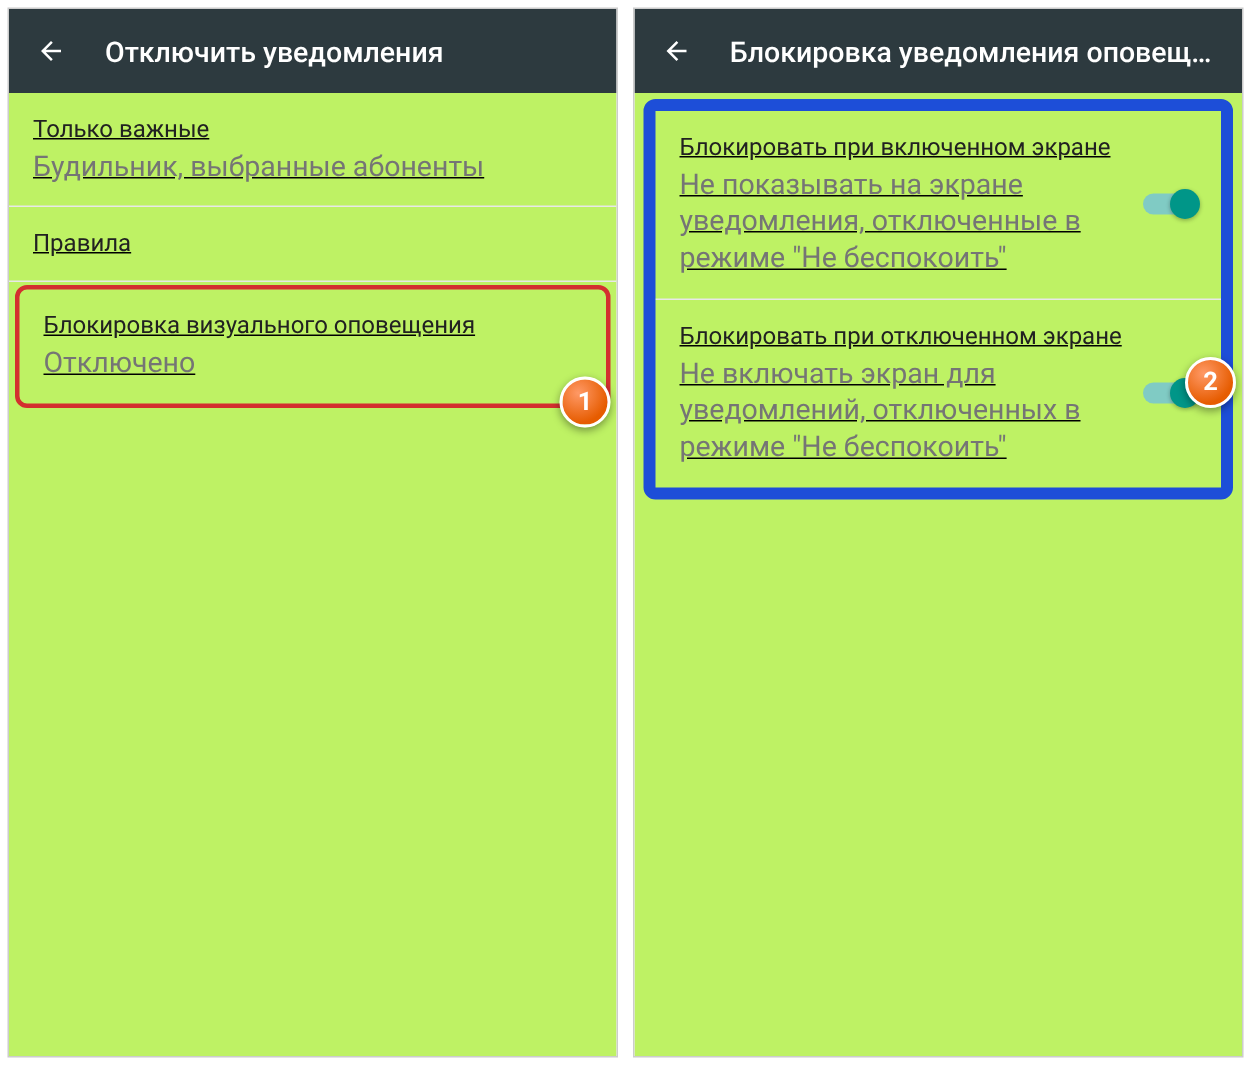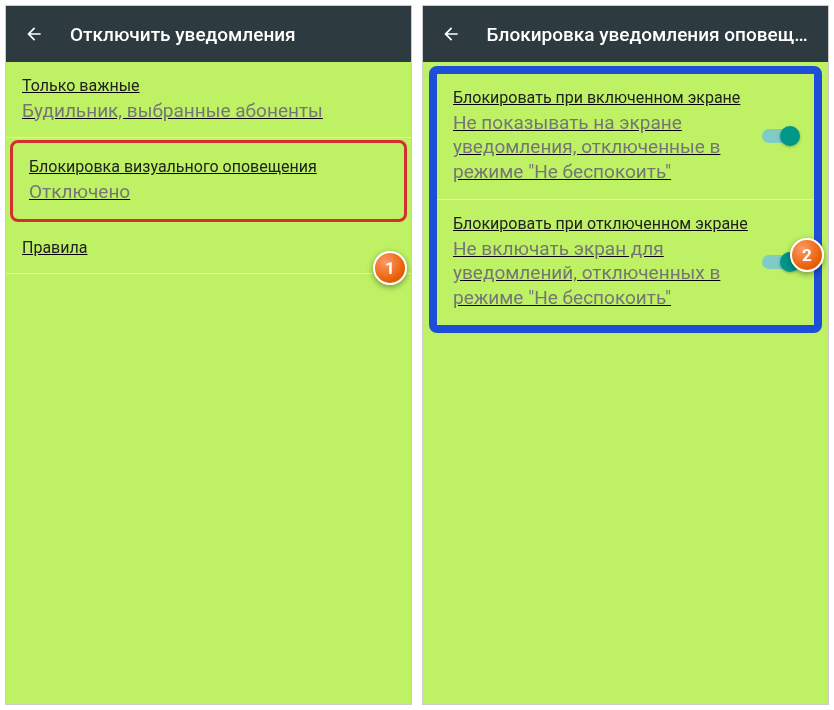--- a/index.html
+++ b/index.html
@@ -143,29 +143,29 @@
     </div>
     <div class="header-title">Отключить уведомления</div>
   </div>
   <div class="content">
     <div class="list-item">
       <div class="list-item-text">
         <div class="item-title">Только важные</div>
         <div class="item-subtitle">Будильник, выбранные абоненты</div>
       </div>
     </div>
+    <div class="list-item">
+      <div class="list-item-text">
+        <div class="item-title">Правила</div>
+      </div>
+    </div>
     <div class="list-item highlighted">
       <div class="list-item-text">
         <div class="item-title">Блокировка визуального оповещения</div>
         <div class="item-subtitle">Отключено</div>
-      </div>
-    </div>
-    <div class="list-item">
-      <div class="list-item-text">
-        <div class="item-title">Правила</div>
       </div>
     </div>
   </div>
   <div class="step-badge badge-1">1</div>
 </div>
 
 <div class="phone-screen">
   <div class="header">
     <div class="back-arrow">
       <svg width="20" height="20" viewBox="0 0 24 24" fill="#ffffff">

